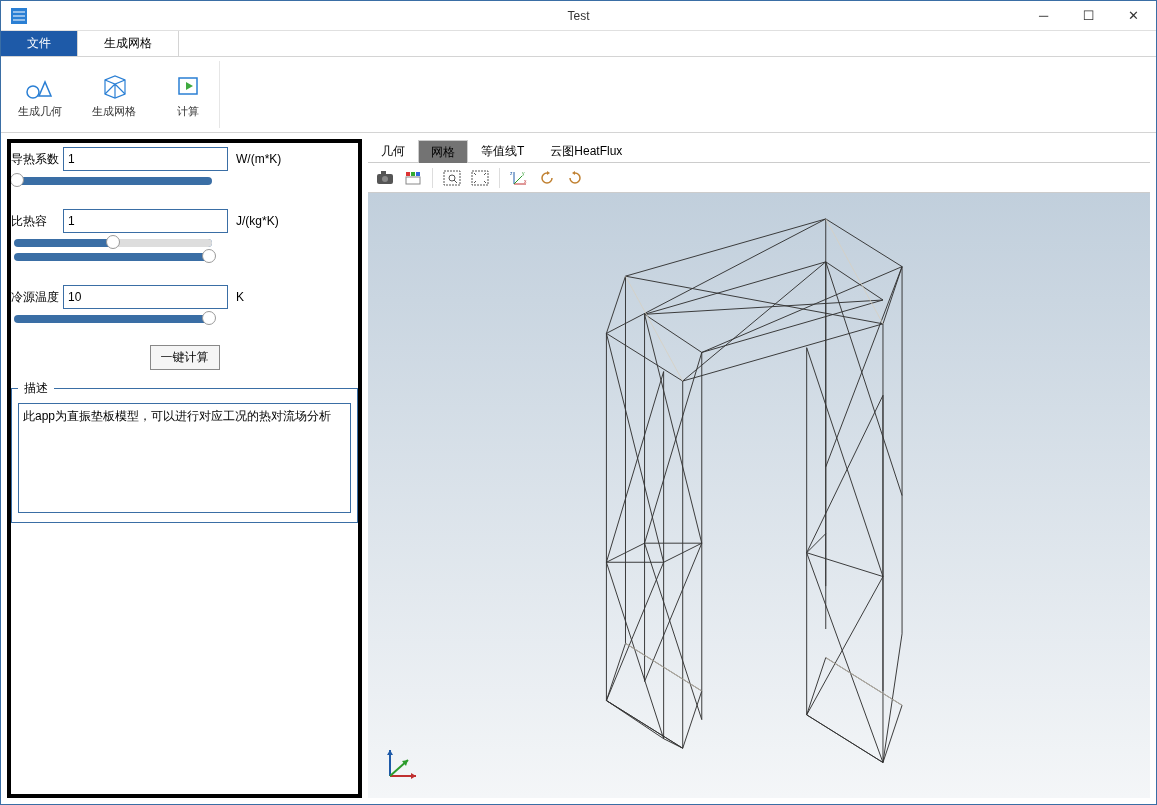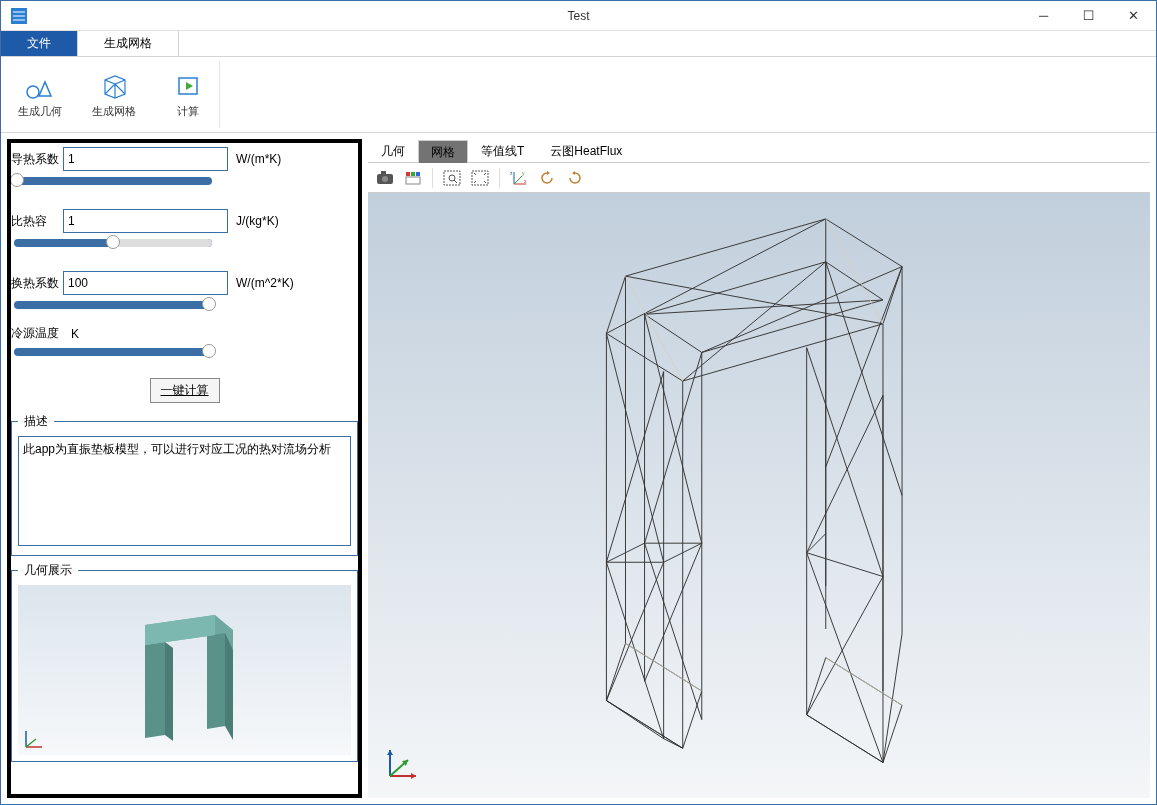--- a/index.html
+++ b/index.html
@@ -20,21 +20,21 @@
 .workspace { display: flex; height: calc(805px - 30px - 26px - 76px - 2px); }
 .sidebar { width: 355px; border: 4px solid #000000; margin: 6px 0 6px 6px; padding: 0; overflow-y: auto; }
 .param-row { display: flex; align-items: center; margin-top: 12px; }
 .param-row:first-child { margin-top: 4px; }
 .param-row .lbl { width: 52px; font-size: 12px; }
 .param-row input[type="text"] { flex: 0 0 148px; height: 24px; border: 1px solid #3a6ea5; padding: 0 4px; font-size: 12px; }
 .param-row .unit { margin-left: 8px; font-size: 12px; }
 .slider { width: 198px; margin: 6px 0 0 3px; height: 8px; background: #3a6ea5; border-radius: 4px; position: relative; }
 .slider.half::before { content:""; position:absolute; left:50%; top:0; bottom:0; right:0; background:#ddd; border-radius: 0 4px 4px 0; }
 .slider .thumb { position: absolute; top: -4px; width: 14px; height: 14px; background: #fff; border: 1px solid #999; border-radius: 50%; }
-.compute-btn { display: block; margin: 22px auto 10px; padding: 3px 10px; border: 1px solid #888; background: #f5f5f5; font-size: 12px; cursor: pointer; text-decoration: underline; }
+.compute-btn { display: block; margin: 22px auto 10px; padding: 3px 10px; border: 1px solid #888; background: #f5f5f5; font-size: 12px; cursor: pointer; }
 fieldset { border: 1px solid #3a6ea5; margin-top: 6px; padding: 6px; }
 fieldset legend { padding: 0 6px; font-size: 12px; text-align: left; }
 fieldset.desc textarea { width: 100%; height: 110px; border: 1px solid #3a6ea5; resize: none; font-size: 12px; font-family: inherit; padding: 4px; }
 fieldset.preview .pv { height: 170px; background: linear-gradient(#dce5ed, #f6f8fa); position: relative; display: flex; align-items: center; justify-content: center; }
 .mainview { flex: 1; margin: 6px 6px 6px 6px; display: flex; flex-direction: column; }
 .view-tabs { height: 24px; display: flex; border-bottom: 1px solid #ccc; }
 .view-tabs .vt { padding: 0 12px; display: flex; align-items: center; font-size: 12px; border: 1px solid transparent; border-bottom: none; }
 .view-tabs .vt.active { background: #737373; border-color: #ccc; position: relative; top: 1px; }
 .view-toolbar { height: 30px; display: flex; align-items: center; gap: 2px; padding: 0 4px; border-bottom: 1px solid #ccc; background: #fff; }
 .view-toolbar .tb { width: 26px; height: 24px; display: flex; align-items: center; justify-content: center; cursor: pointer; border: 1px solid transparent; }
@@ -113,64 +113,40 @@
 
     <div class="param-row" style="margin-top:24px">
       <div class="lbl">比热容</div>
       <input type="text" value="1" style="">
       <div class="unit">J/(kg*K)</div>
     </div>
     <div class="slider half">
         <div class="thumb" style="left:calc(50% - 7px)"></div>
       </div>
 
-    <div class="param-row" style="margin-top:24px">
-      <div class="lbl">换热系数</div>
-      <input type="text" value="100" style="">
-      <div class="unit">W/(m^2*K)</div>
-    </div>
     <div class="slider">
         <div class="thumb" style="left:calc(100% - 10px)"></div>
       </div>
 
-    <div class="param-row" style="margin-top:16px">
+    <div class="param-row" style="margin-top:24px">
       <div class="lbl">冷源温度</div>
+      <input type="text" value="10" style="">
       <div class="unit">K</div>
     </div>
     <div class="slider">
         <div class="thumb" style="left:calc(100% - 10px)"></div>
       </div>
 
     <button class="compute-btn">一键计算</button>
 
     <fieldset class="desc">
       <legend>描述</legend>
       <textarea readonly="" style="">此app为直振垫板模型，可以进行对应工况的热对流场分析</textarea>
     </fieldset>
 
-    <fieldset class="preview">
-      <legend>几何展示</legend>
-      <div class="pv">
-        <svg width="140" height="150" viewBox="0 0 140 150">
-          <g>
-            <path d="M30 30 L100 20 L118 35 L118 55 L100 40 L30 50 Z" fill="#6fa8a0"></path>
-            <path d="M30 50 L50 47 L50 140 L30 143 Z" fill="#5a9189"></path>
-            <path d="M50 47 L58 53 L58 146 L50 140 Z" fill="#4a7d76"></path>
-            <path d="M92 41 L110 38 L110 131 L92 134 Z" fill="#5a9189"></path>
-            <path d="M110 38 L118 55 L118 145 L110 131 Z" fill="#4a7d76"></path>
-            <path d="M30 30 L100 20 L100 40 L30 50 Z" fill="#7db8b0"></path>
-          </g>
-        </svg>
-        <svg width="24" height="24" style="position:absolute;left:4px;bottom:4px">
-            <line x1="4" y1="20" x2="4" y2="4" stroke="#1e5aa8" stroke-width="1.5"></line>
-            <line x1="4" y1="20" x2="20" y2="20" stroke="#c03030" stroke-width="1.5"></line>
-            <line x1="4" y1="20" x2="14" y2="12" stroke="#2c9c2c" stroke-width="1.5"></line>
-          </svg>
-      </div>
-    </fieldset>
   </div>
 
   <div class="mainview">
     <div class="view-tabs">
       <div class="vt">几何</div>
       <div class="vt active">网格</div>
       <div class="vt">等值线T</div>
       <div class="vt">云图HeatFlux</div>
     </div>
     <div class="view-toolbar">

